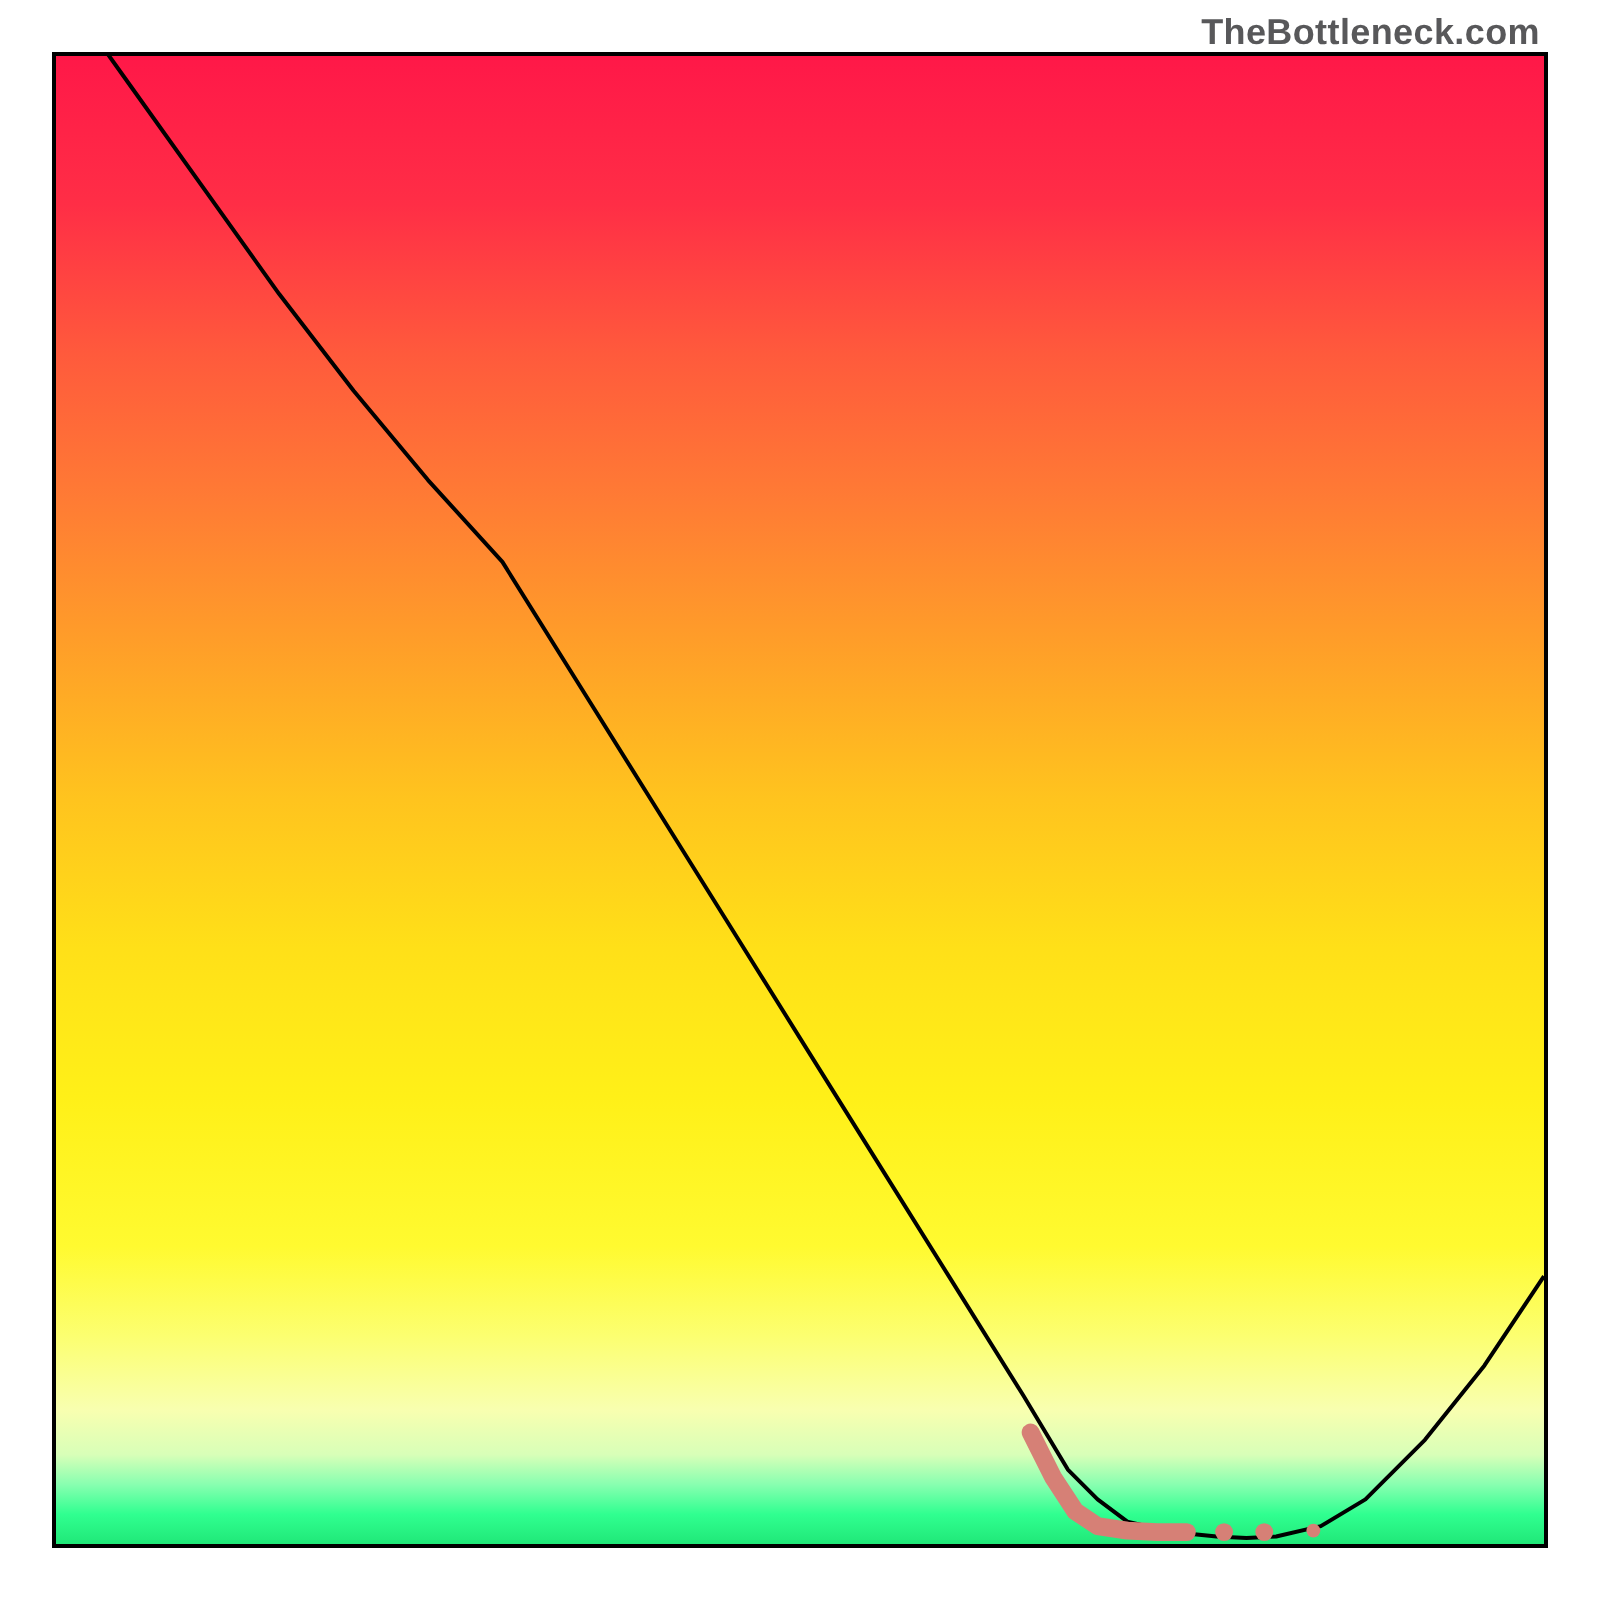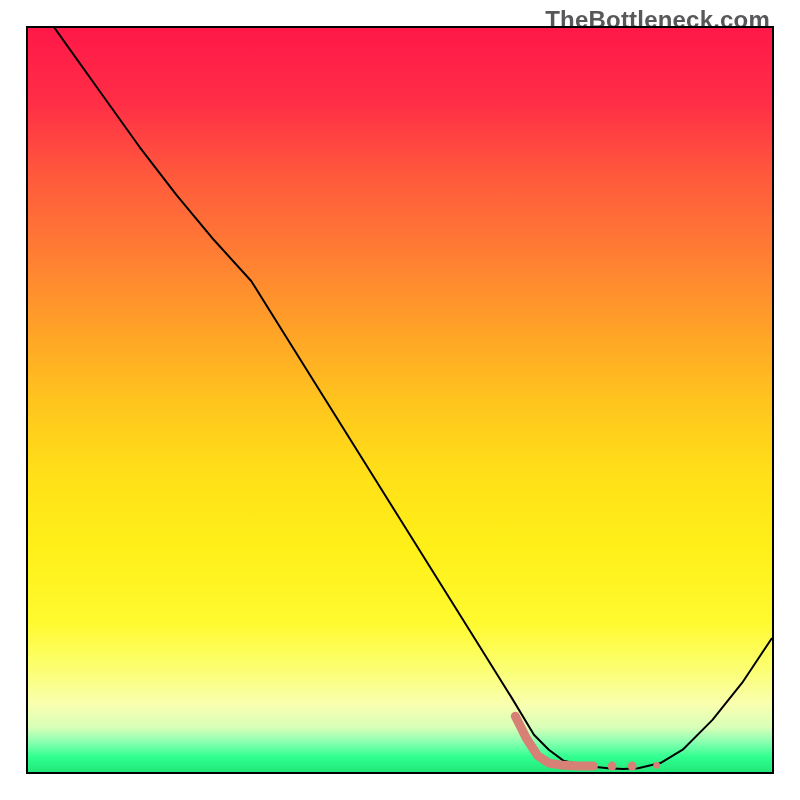--- a/index.html
+++ b/index.html
@@ -38,21 +38,21 @@
       #88ffb0 96%,
       #30ff90 98%,
       #20e878 100%
     );
   }
   .watermark {
     position: absolute;
     top: 6px;
     right: 30px;
     font-family: Arial, Helvetica, sans-serif;
-    font-size: 24px;
+    font-size: 18px;
     font-weight: 600;
     color: #58585a;
     letter-spacing: 0.2px;
   }
   svg.lines {
     position: absolute;
     left: 0; top: 0;
     width: 100%;
     height: 100%;
   }

